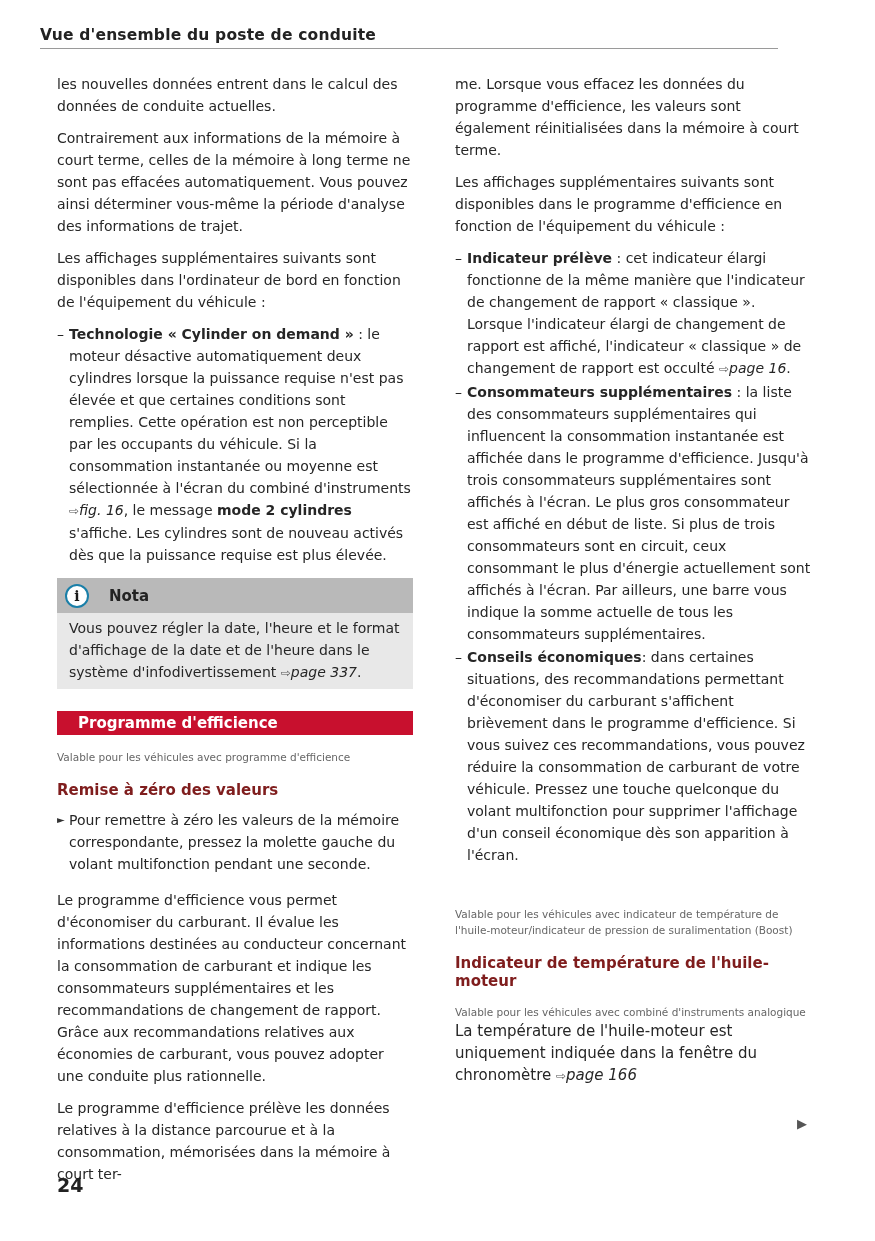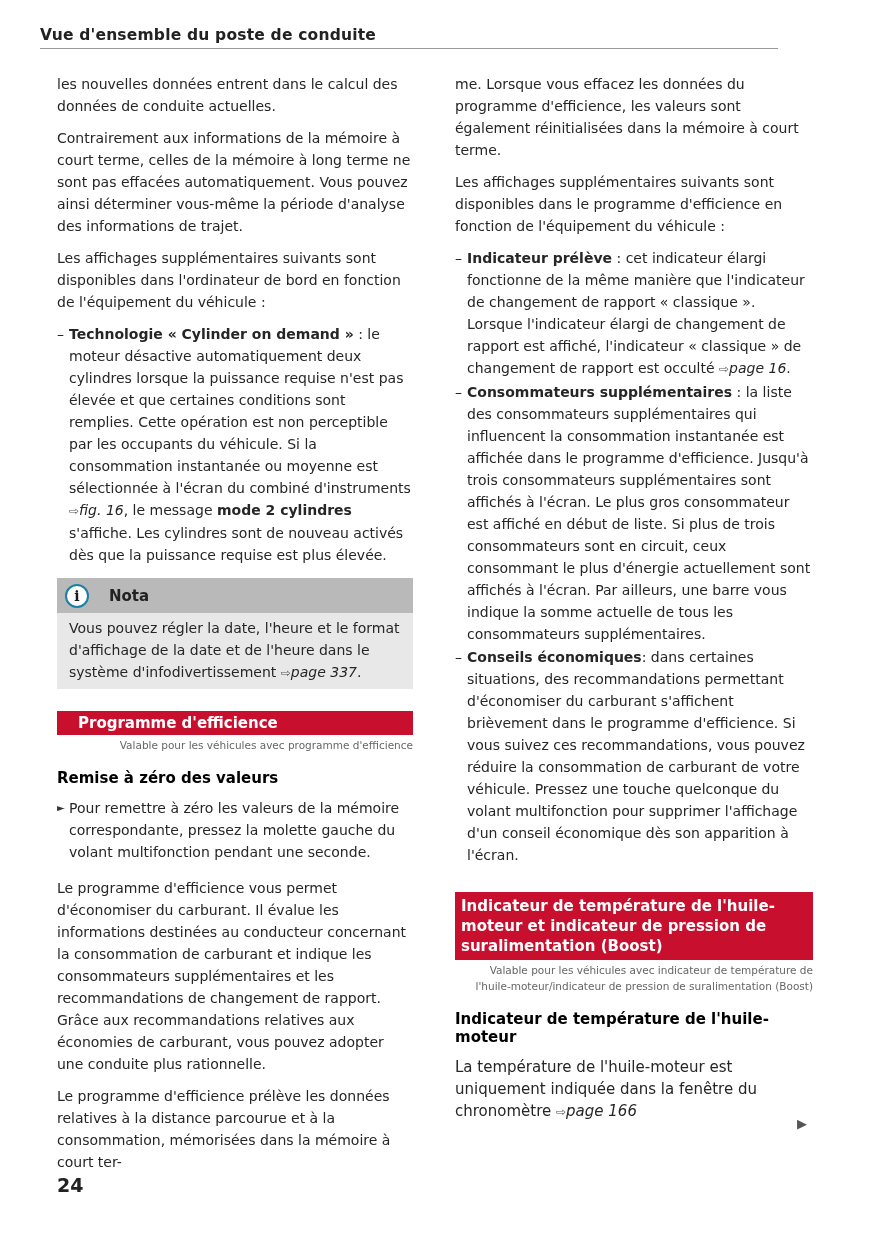--- a/index.html
+++ b/index.html
@@ -37,22 +37,22 @@
     background: #fff; color: #1a1a1a; font-weight: bold; font-size: 14px; font-family: "DejaVu Serif", serif;
     display: flex; align-items: center; justify-content: center; margin-right: 12px;
   }
   .nota-title { font-weight: bold; font-size: 15px; color: #222; margin-left: 8px; }
   .nota-body { padding: 4px 4px 5px 12px; font-size: 14px; line-height: 22px; color: #262626; }
   .section-bar {
     background: #c8102e; color: #fff; font-weight: bold; font-size: 15px;
     padding: 2px 21px; line-height: 20px;
   }
   .section-bar.multi { line-height: 20px; padding: 4px 6px; }
-  .valable { font-size: 10.5px; color: #666; line-height: 16px; margin: 2px 0 0 0; text-align: right; }
-  .subhead { font-size: 15px; font-weight: bold; color: #000000; margin: 16px 0 10px 0; }
+  .valable { font-size: 10.5px; color: #666; line-height: 16px; margin: 14px 0 0 0; }
+  .subhead { font-size: 15px; font-weight: bold; color: #7f1d1d; margin: 16px 0 10px 0; }
   .tri-item { position: relative; padding-left: 12px; font-size: 14px; line-height: 22px; color: #262626; margin-bottom: 14px; }
   .tri-item .tri { position: absolute; left: 0; top: 0; font-size: 10px; color: #333; }
   .continue-arrow { position: absolute; left: 797px; top: 1116px; font-size: 13px; color: #555; }
   .page-number { position: absolute; left: 57px; top: 1174px; font-size: 19px; font-weight: bold; color: #222; }
 </style>
 </head>
 <body>
 
 <div class="page-header">
   <h1>Vue d'ensemble du poste de conduite</h1>
@@ -104,22 +104,22 @@
       <span class="dash">–</span>
       <b>Consommateurs supplémentaires</b><span> : la liste des consommateurs supplémentaires qui influencent la consommation instantanée est affichée dans le programme d'efficience. Jusqu'à trois consommateurs supplémentaires sont affichés à l'écran. Le plus gros consommateur est affiché en début de liste. Si plus de trois consommateurs sont en circuit, ceux consommant le plus d'énergie actuellement sont affichés à l'écran. Par ailleurs, une barre vous indique la somme actuelle de tous les consommateurs supplémentaires.</span>
     </div>
     <div class="dash-item">
       <span class="dash">–</span>
       <b>Conseils économiques</b><span>: dans certaines situations, des recommandations permettant d'économiser du carburant s'affichent brièvement dans le programme d'efficience. Si vous suivez ces recommandations, vous pouvez réduire la consommation de carburant de votre véhicule. Pressez une touche quelconque du volant multifonction pour supprimer l'affichage d'un conseil économique dès son apparition à l'écran.</span>
     </div>
   </div>
 
   <div style="height:16px"></div>
-  <div class="section-bar multi">Indicateur de température de l'huile-moteur et indicateur de pression de suralimentation (Boost)</div>
   <div class="valable">Valable pour les véhicules avec indicateur de température de l'huile-moteur/indicateur de pression de suralimentation (Boost)</div>
   <div class="subhead">Indicateur de température de l'huile-moteur</div>
+  <div class="valable">Valable pour les véhicules avec combiné d'instruments analogique</div>
   <p style="font-size:15px;">
     <span>La température de l'huile-moteur est uniquement indiquée dans la fenêtre du chronomètre </span><span class="arrow-sym">⇨</span><span class="xref">page 166</span>
   </p>
 </div>
 
 <div class="continue-arrow">▶</div>
 <div class="page-number">24</div>
 
 </body></html>

